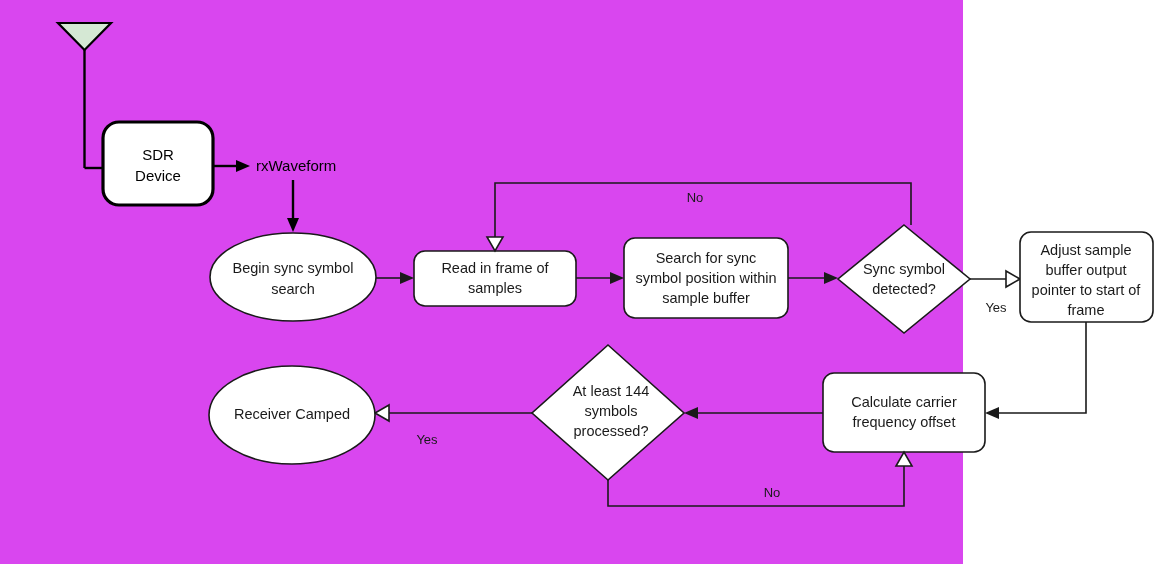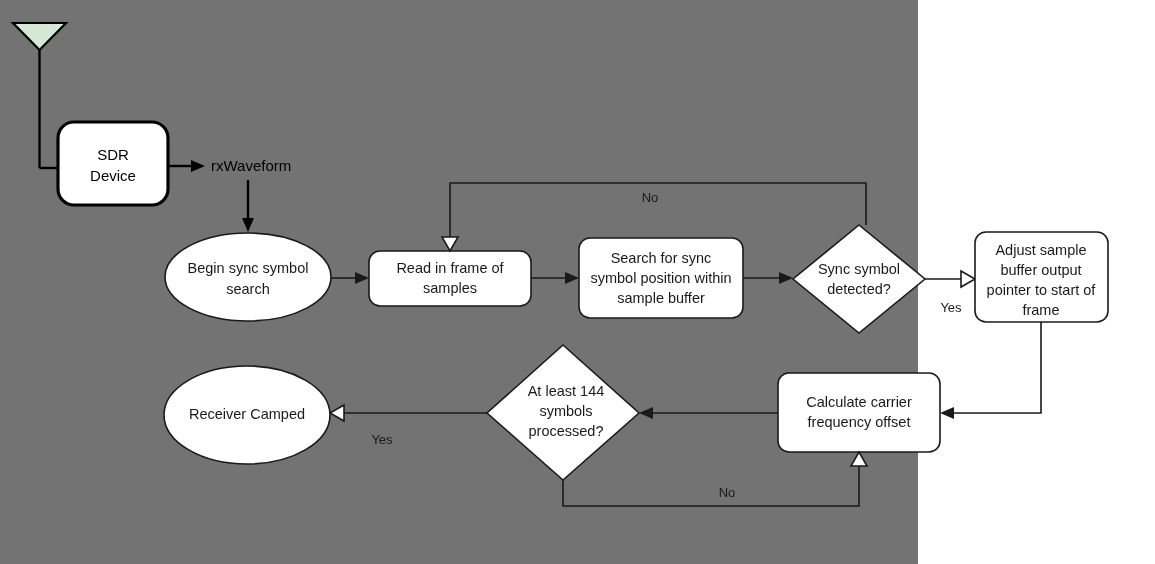--- a/index.html
+++ b/index.html
@@ -4,22 +4,23 @@
 <style>
   html, body {
     margin: 0;
     padding: 0;
     background: #ffffff;
   }
   #canvas {
     position: relative;
     width: 918px;
     height: 564px;
-    background: #737373;
-    font-family: "Liberation Sans", sans-serif;
+    background: #d946ef;
+    font-family: "Liberation Sans", sans-serif;
+    padding-left: 45px;
   }
   svg { display: block; }
   .node-shape {
     fill: #ffffff;
     stroke: #1a1a1a;
     stroke-width: 1.6;
   }
   .node-shape-bold {
     fill: #ffffff;
     stroke: #000000;

